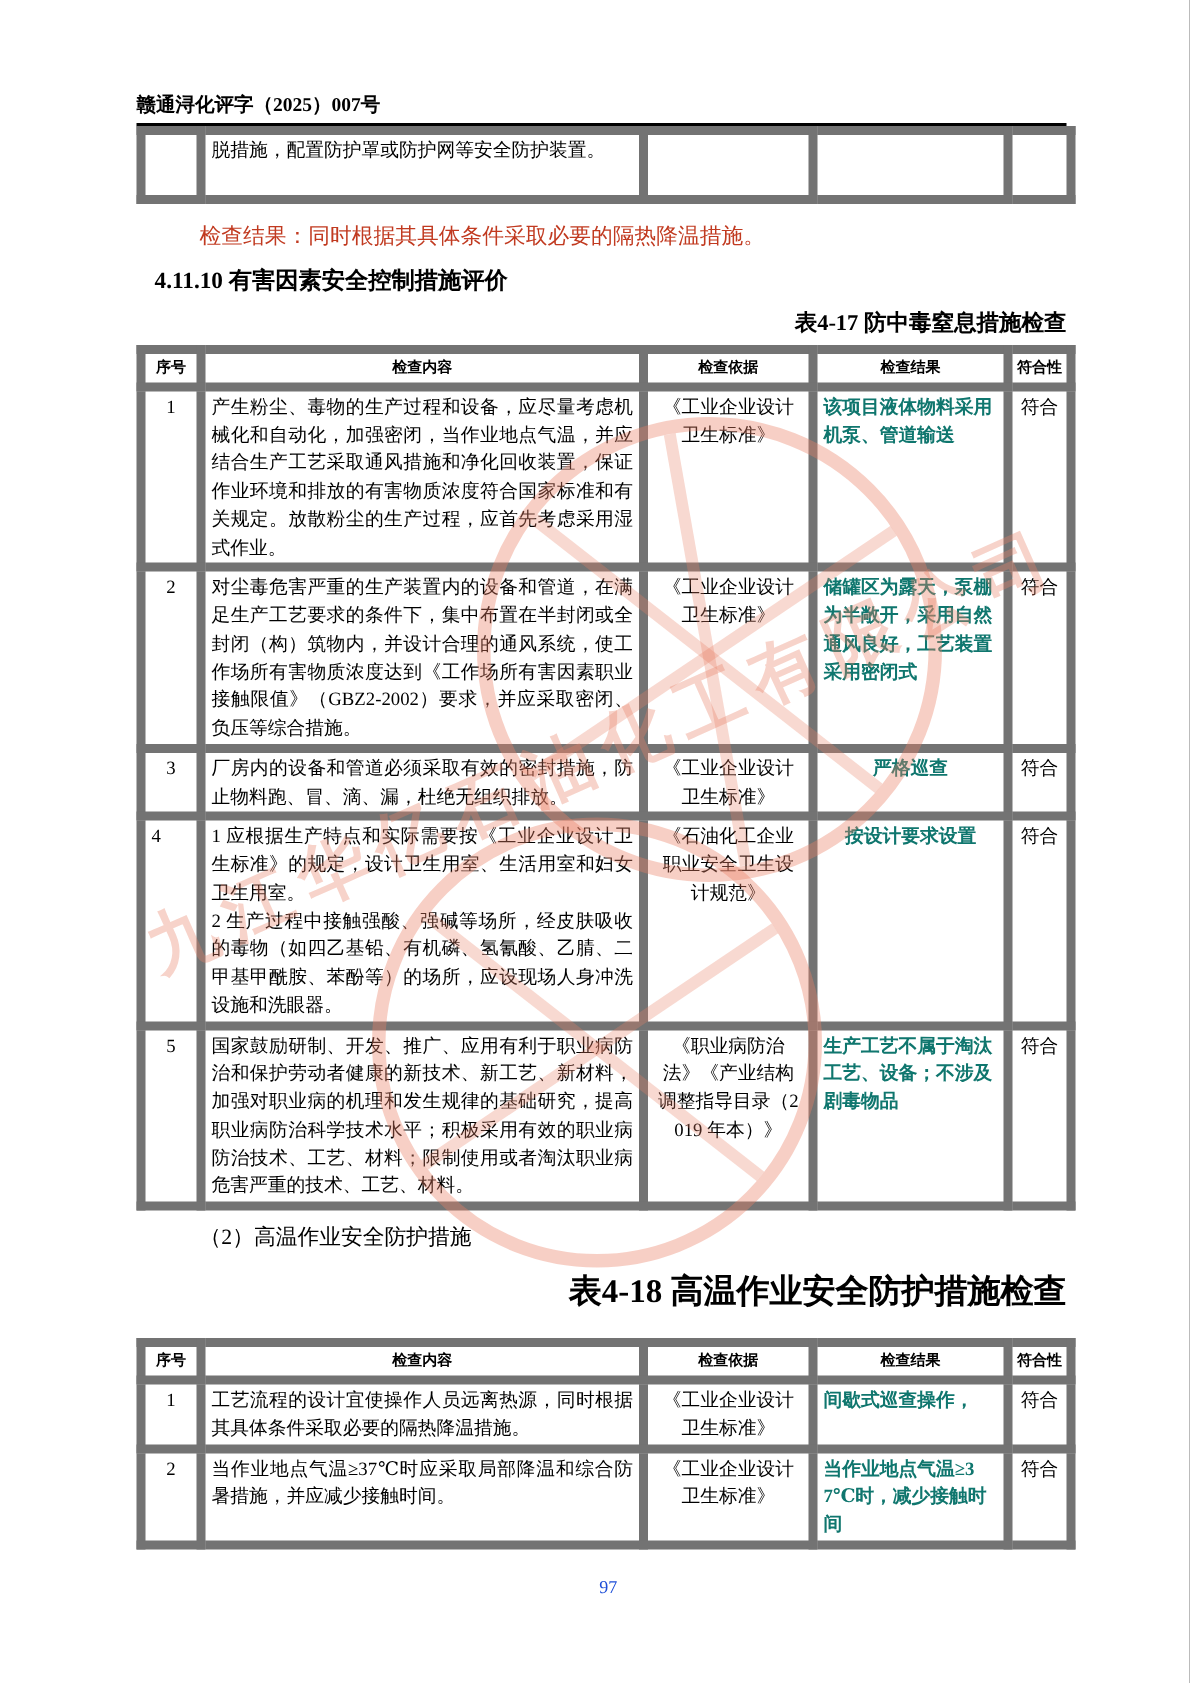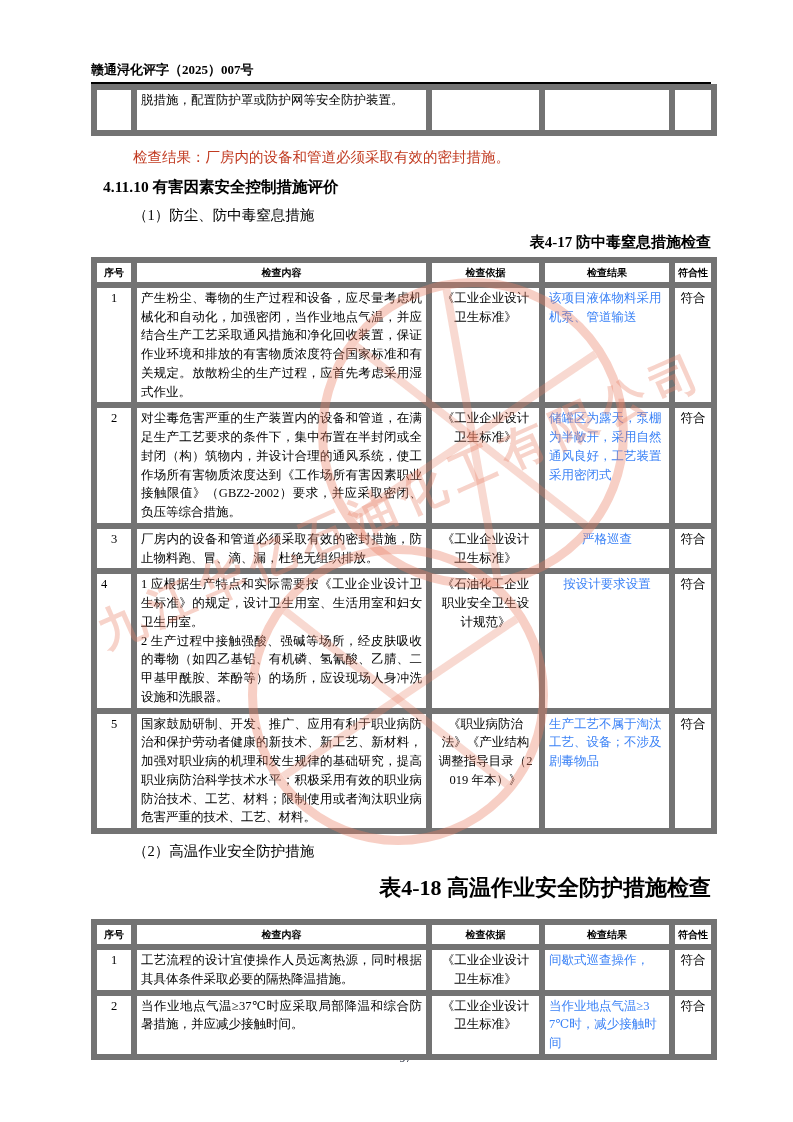--- a/index.html
+++ b/index.html
@@ -15,33 +15,33 @@
   .h-left { font-weight:normal; }
   .h-right { font-weight:bold; }
 
   
   table.tbl { width:620px; border-collapse:collapse; table-layout:fixed; font-size:12.5px; }
   .tbl td, .tbl th { border:6px solid #737373; padding:1px 4px; vertical-align:top; line-height:1.5; word-break:break-all; }
   .tbl th { text-align:center; font-weight:bold; font-size:10px; padding:2px 1px; vertical-align:middle; }
   .cell-no      { text-align:center; vertical-align:middle; }
   .cell-content { text-align:justify; white-space:pre-line; }
   .cell-basis   { text-align:center; vertical-align:middle; }
-  .cell-result  { color:#3b82f6; vertical-align:middle; }
+  .cell-result  { color:#0f766e; vertical-align:middle;font-weight:bold; }
   .cell-conform { text-align:center; vertical-align:middle; }
   .fragment td  { vertical-align:top; }
 
   
   .result-note { color:#c13a20; font-size:14.5px; margin:12px 0 8px 42px; }
   .sec-heading { font-size:15.5px; font-weight:bold; margin:10px 0 8px 12px; }
   .sub-item    { font-size:14.5px; margin:8px 0 8px 42px; }
   .tbl-title   { text-align:right; font-weight:bold; font-size:15px; margin:8px 0 5px; width:620px; }
   .tbl-title.big { font-size:22px; margin:12px 0 16px; }
 
   .page-number { position:absolute; left:18px; right:0; bottom:56px; text-align:center;
-                 font-size:12px; color:#0f172a; }
+                 font-size:12px; color:#1d4ed8; }
 
   
   .watermark { position:absolute; inset:0; pointer-events:none; z-index:10; }
   .wm-circle { position:absolute; border:9px solid rgba(233,130,102,0.38); border-radius:50%; overflow:hidden; }
   .wm-c1 { width:310px; height:310px; left:318px; top:278px; }
   .wm-c2 { width:300px; height:300px; left:248px; top:545px; }
   .wm-spoke { position:absolute; left:-6%; top:50%; width:112%; height:8px;
               background:rgba(233,130,102,0.30); }
   .sp-a { transform:rotate(38deg); }
   .sp-b { transform:rotate(-34deg); }
@@ -87,25 +87,24 @@
         <tr>
           <td class="cell-no"></td>
           <td class="cell-content" style="height:46px;">脱措施，配置防护罩或防护网等安全防护装置。</td>
           <td class="cell-basis"></td>
           <td class="cell-result"></td>
           <td class="cell-conform"></td>
         </tr>
       </tbody>
     </table>
 
-    <p class="result-note">检查结果：厂房内的设备和管道必须采取有效的密封措施。</p>
+    <p class="result-note">检查结果：同时根据其具体条件采取必要的隔热降温措施。</p>
 
     <h3 class="sec-heading">4.11.10 有害因素安全控制措施评价</h3>
 
-    <p class="sub-item">（1）防尘、防中毒窒息措施</p>
 
     <p class="tbl-title">表4-17 防中毒窒息措施检查</p>
 
     <table class="tbl">
       <colgroup>
           <col style="width:40px">
           <col style="width:295px">
           <col style="width:113px">
           <col style="width:130px">
           <col style="width:42px">

